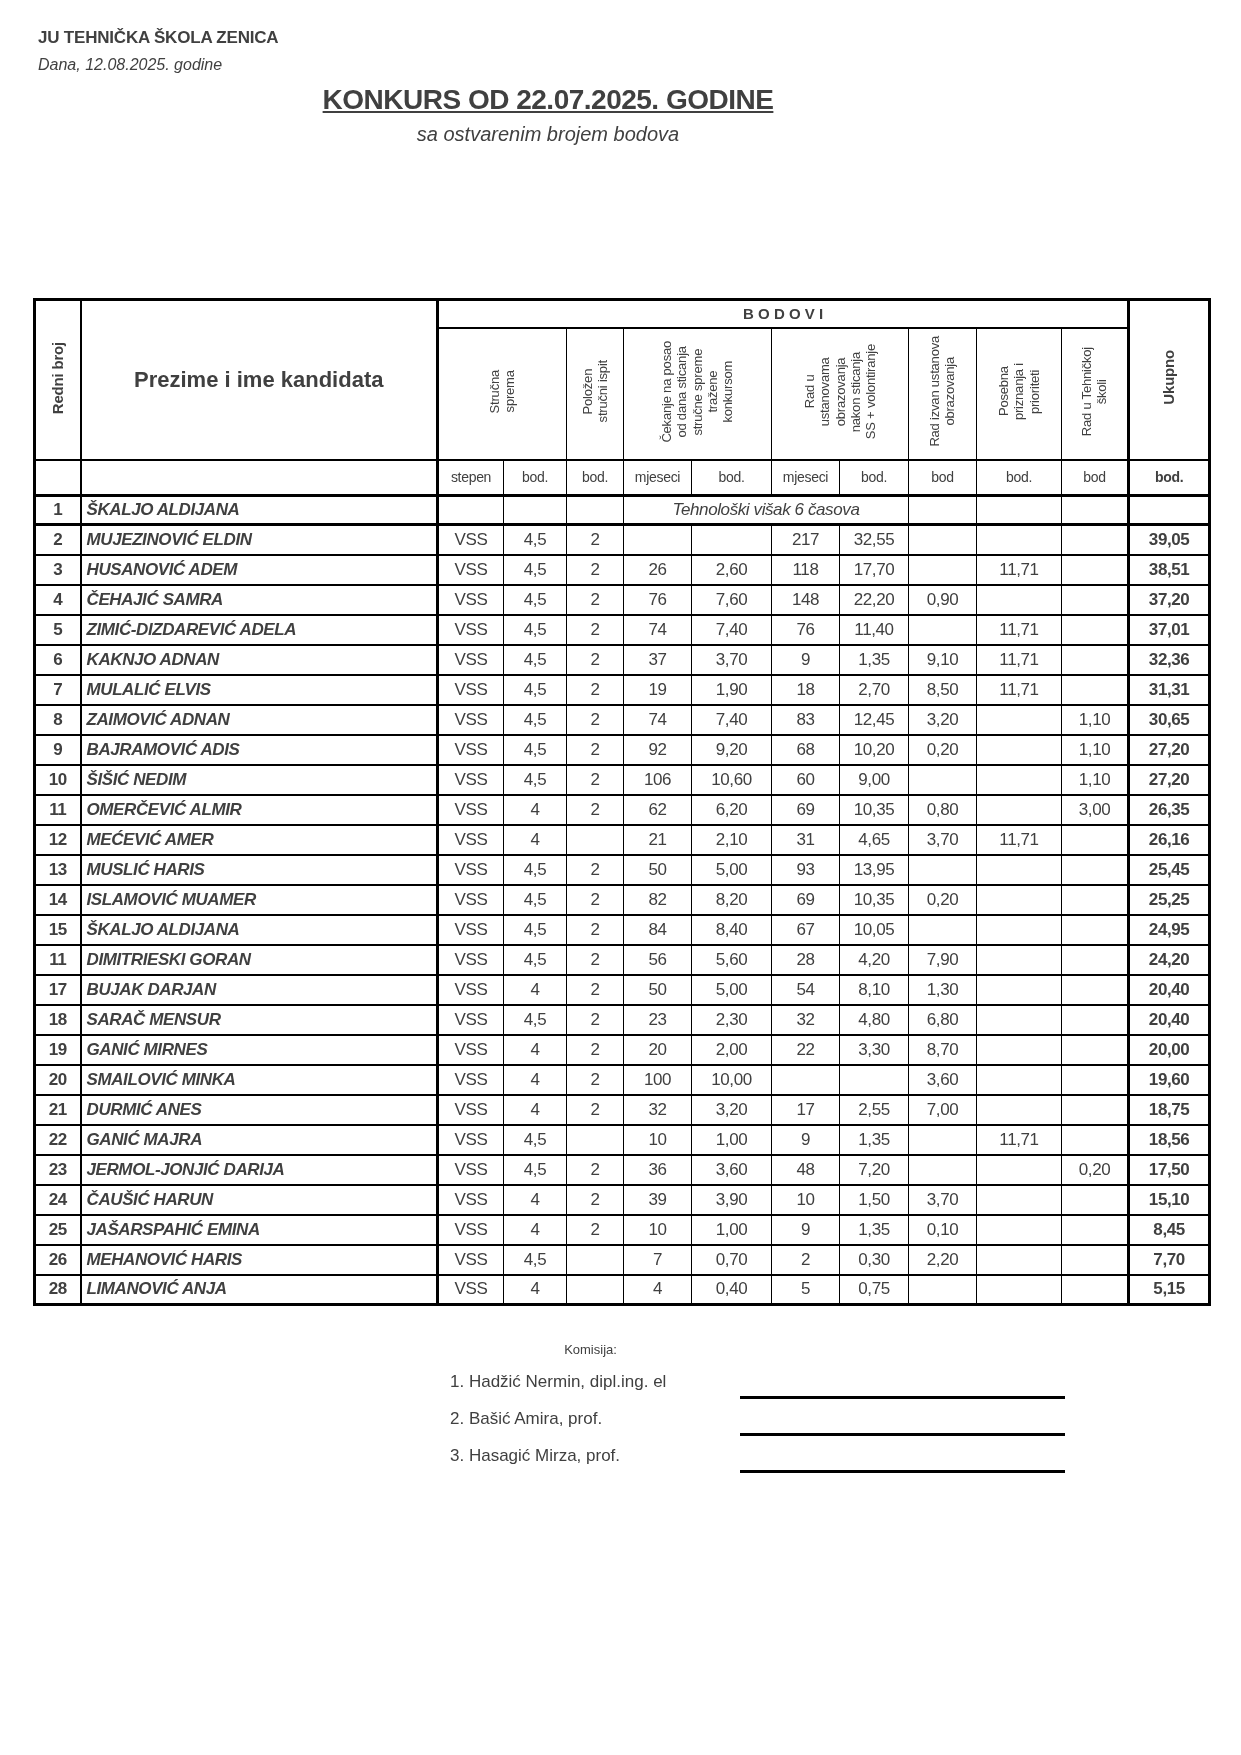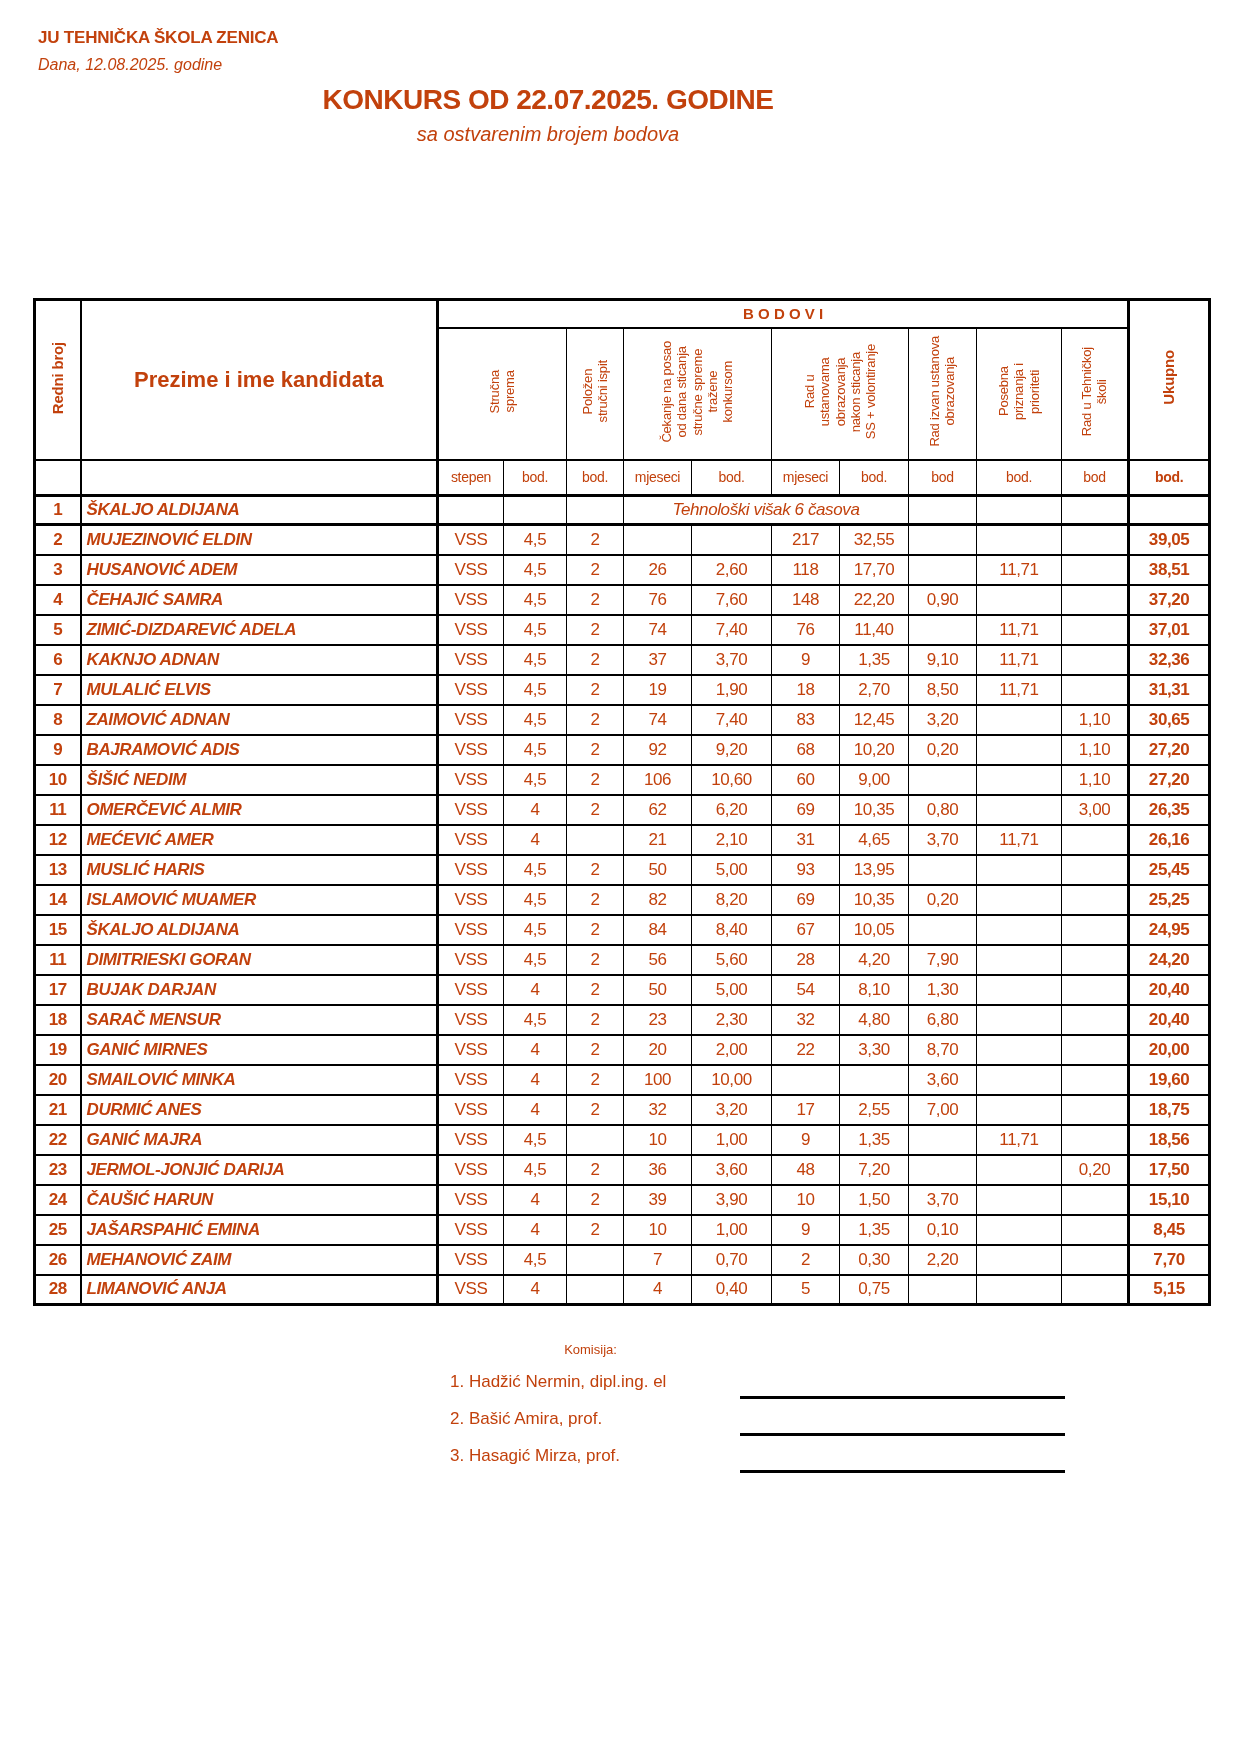--- a/index.html
+++ b/index.html
@@ -1,26 +1,26 @@
 <!DOCTYPE html>
 <html><head>
 <meta charset="utf-8">
 <style>
   html,body { margin:0; padding:0; background:#e8e8e8; }
   .page {
     position:relative; width:1241px; height:1755px; background:#ffffff;
-    font-family:"Liberation Sans", sans-serif; color:#c2410c; margin:0 auto;
+    font-family:"Liberation Sans", sans-serif; color:#404040; margin:0 auto;
     overflow:hidden;
   }
   
   .doc-head { position:absolute; left:38px; top:28px; }
   .school { font-size:17px; font-weight:bold; letter-spacing:-0.2px; }
   .dateline { font-size:16px; font-style:italic; margin-top:8px; }
   .center-block { position:absolute; left:33px; top:84px; width:1030px; text-align:center; }
-  .title { font-size:28px; font-weight:bold; letter-spacing:-0.5px; }
+  .title { font-size:28px; font-weight:bold; letter-spacing:-0.5px;text-decoration:underline; }
   .subtitle { font-size:19px; font-style:italic; margin-top:22px; }
   .subtitle2 { font-size:20px; font-style:italic; margin-top:7px; }
   .subject { font-size:17.5px; margin-top:20px; line-height:1.55; }
   .subject .b { font-weight:bold; }
   
   table.rank {
     position:absolute; left:33px; top:298px; width:1175px;
     border-collapse:collapse; table-layout:fixed;
     border:3px solid #000;
   }
@@ -504,21 +504,21 @@
           <td class="col-c4">1,00</td>
           <td class="col-c5">9</td>
           <td class="col-c6">1,35</td>
           <td class="col-c7">0,10</td>
           <td class="col-c8"></td>
           <td class="col-c9"></td>
           <td class="col-uk">8,45</td>
         </tr>
         <tr class="data-row">
           <td class="col-num">26</td>
-          <td class="col-name">MEHANOVIĆ ZAIM</td>
+          <td class="col-name">MEHANOVIĆ HARIS</td>
           <td class="col-c0">VSS</td>
           <td class="col-c1">4,5</td>
           <td class="col-c2"></td>
           <td class="col-c3">7</td>
           <td class="col-c4">0,70</td>
           <td class="col-c5">2</td>
           <td class="col-c6">0,30</td>
           <td class="col-c7">2,20</td>
           <td class="col-c8"></td>
           <td class="col-c9"></td>

